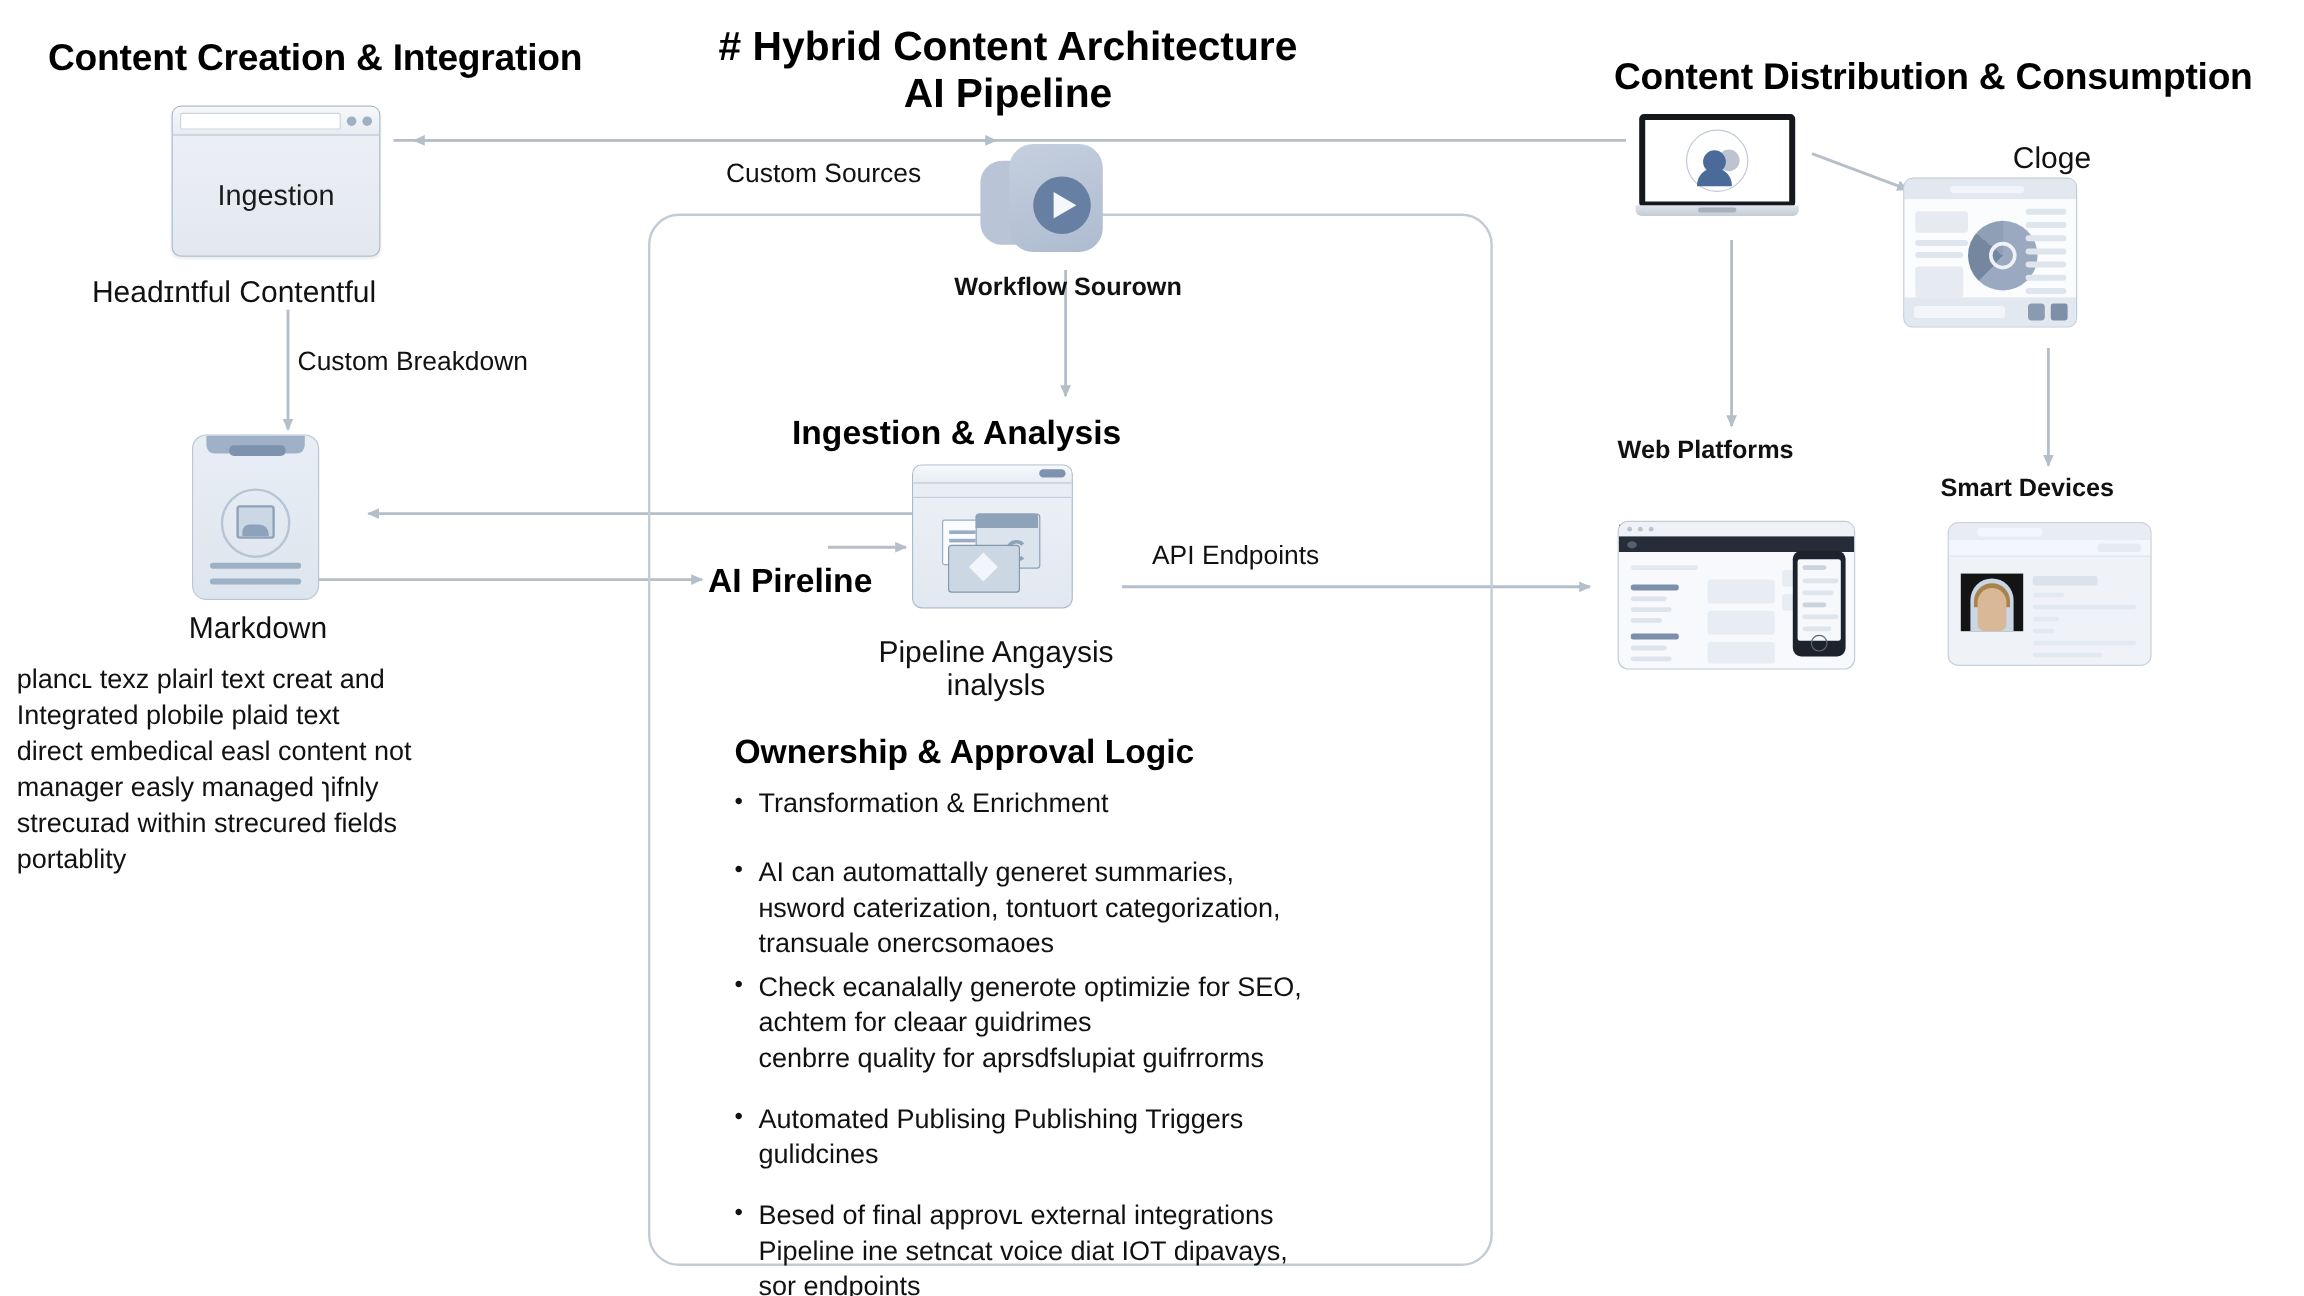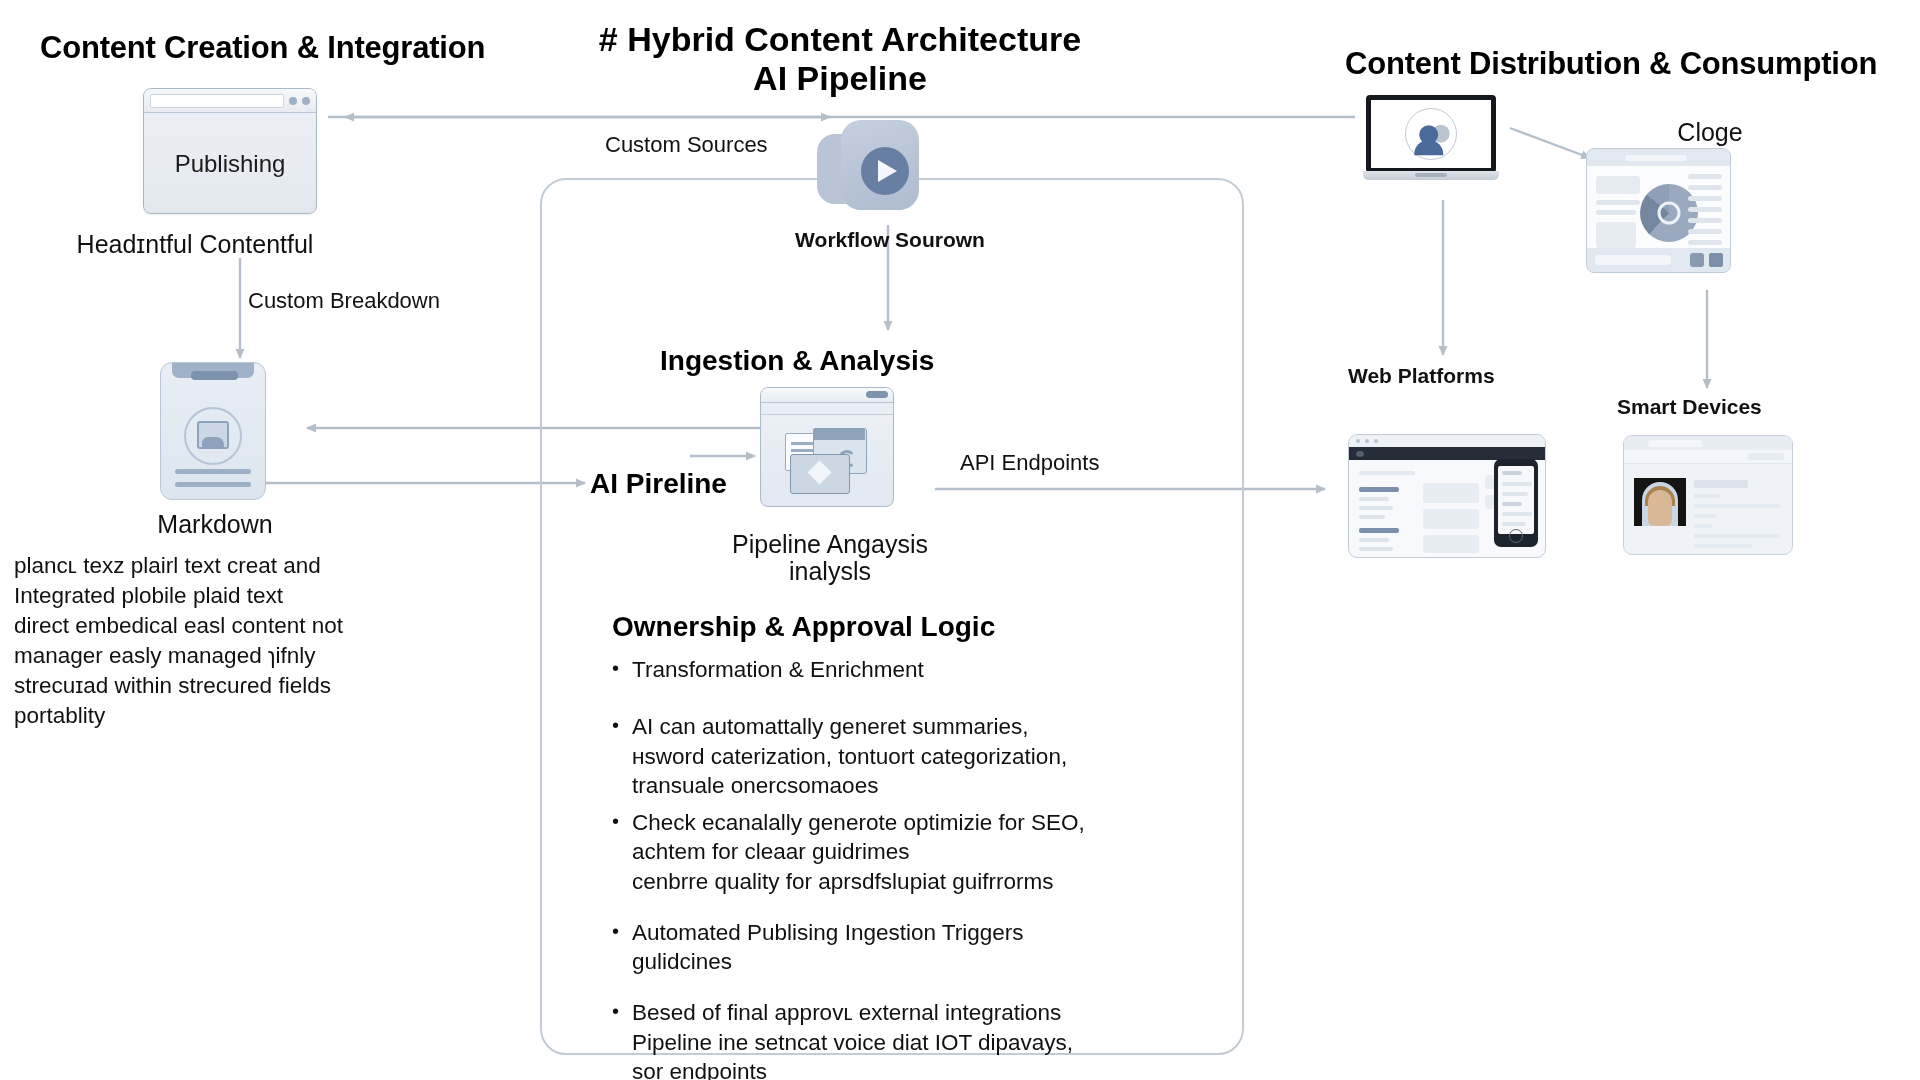--- a/index.html
+++ b/index.html
@@ -533,21 +533,21 @@
 
   <div class="pipeline-box"></div>
 
   <div class="ill" style="left:143px; top:88px;">
     <div class="cfl-window">
       <div class="cfl-bar">
         <div class="cfl-urlfield"></div>
         <div class="cfl-dot"></div>
         <div class="cfl-dot"></div>
       </div>
-      <div class="cfl-body">Publishing</div>
+      <div class="cfl-body">Ingestion</div>
     </div>
   </div>
   <div class="abs node-label" style="left:60px; top:230px; width:270px;">Headɪntful Contentful</div>
 
   <div class="abs edge-label" style="left:248px; top:288px;">Custom Breakdown</div>
 
   <div class="ill" style="left:160px; top:362px;">
     <div class="md-doc">
       <div class="md-tab"></div>
       <div class="md-tab2"></div>
@@ -632,21 +632,21 @@
       <span class="btext">
         <div>Check ecanalally generote optimizie for SEO,</div>
         <div>achtem for cleaar guidrimes</div>
         <div>cenbrre quality for aprsdfslupiat guifrrorms</div>
       </span>
     </div>
 
     <div class="bullet-group" style="margin-top:14px;">
       <span class="dot">•</span>
       <span class="btext">
-        <div>Automated Publising Ingestion Triggers</div>
+        <div>Automated Publising Publishing Triggers</div>
         <div>gulidcines</div>
       </span>
     </div>
 
     <div class="bullet-group" style="margin-top:18px;">
       <span class="dot">•</span>
       <span class="btext">
         <div>Besed of final approvʟ external integrations</div>
         <div>Pipeline ine setncat voice diat IOT dipavays,</div>
         <div>sor endpoints</div>

